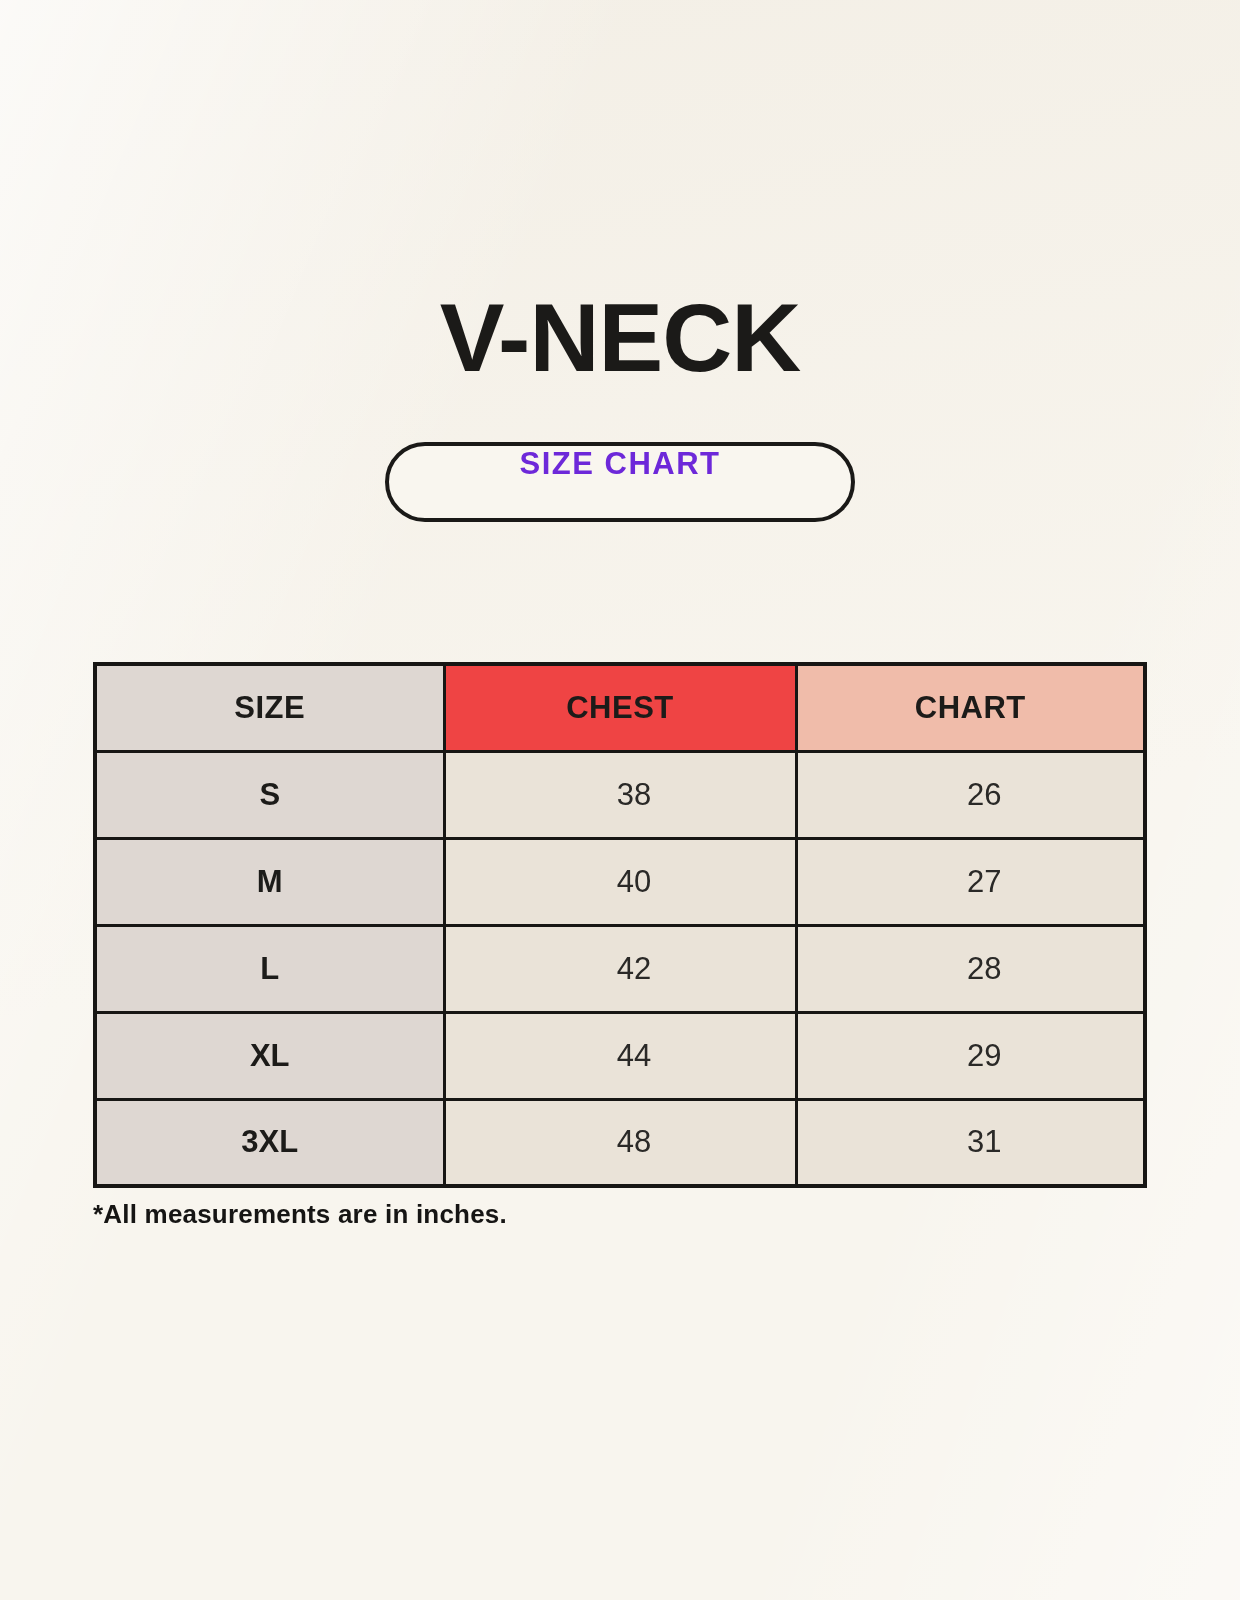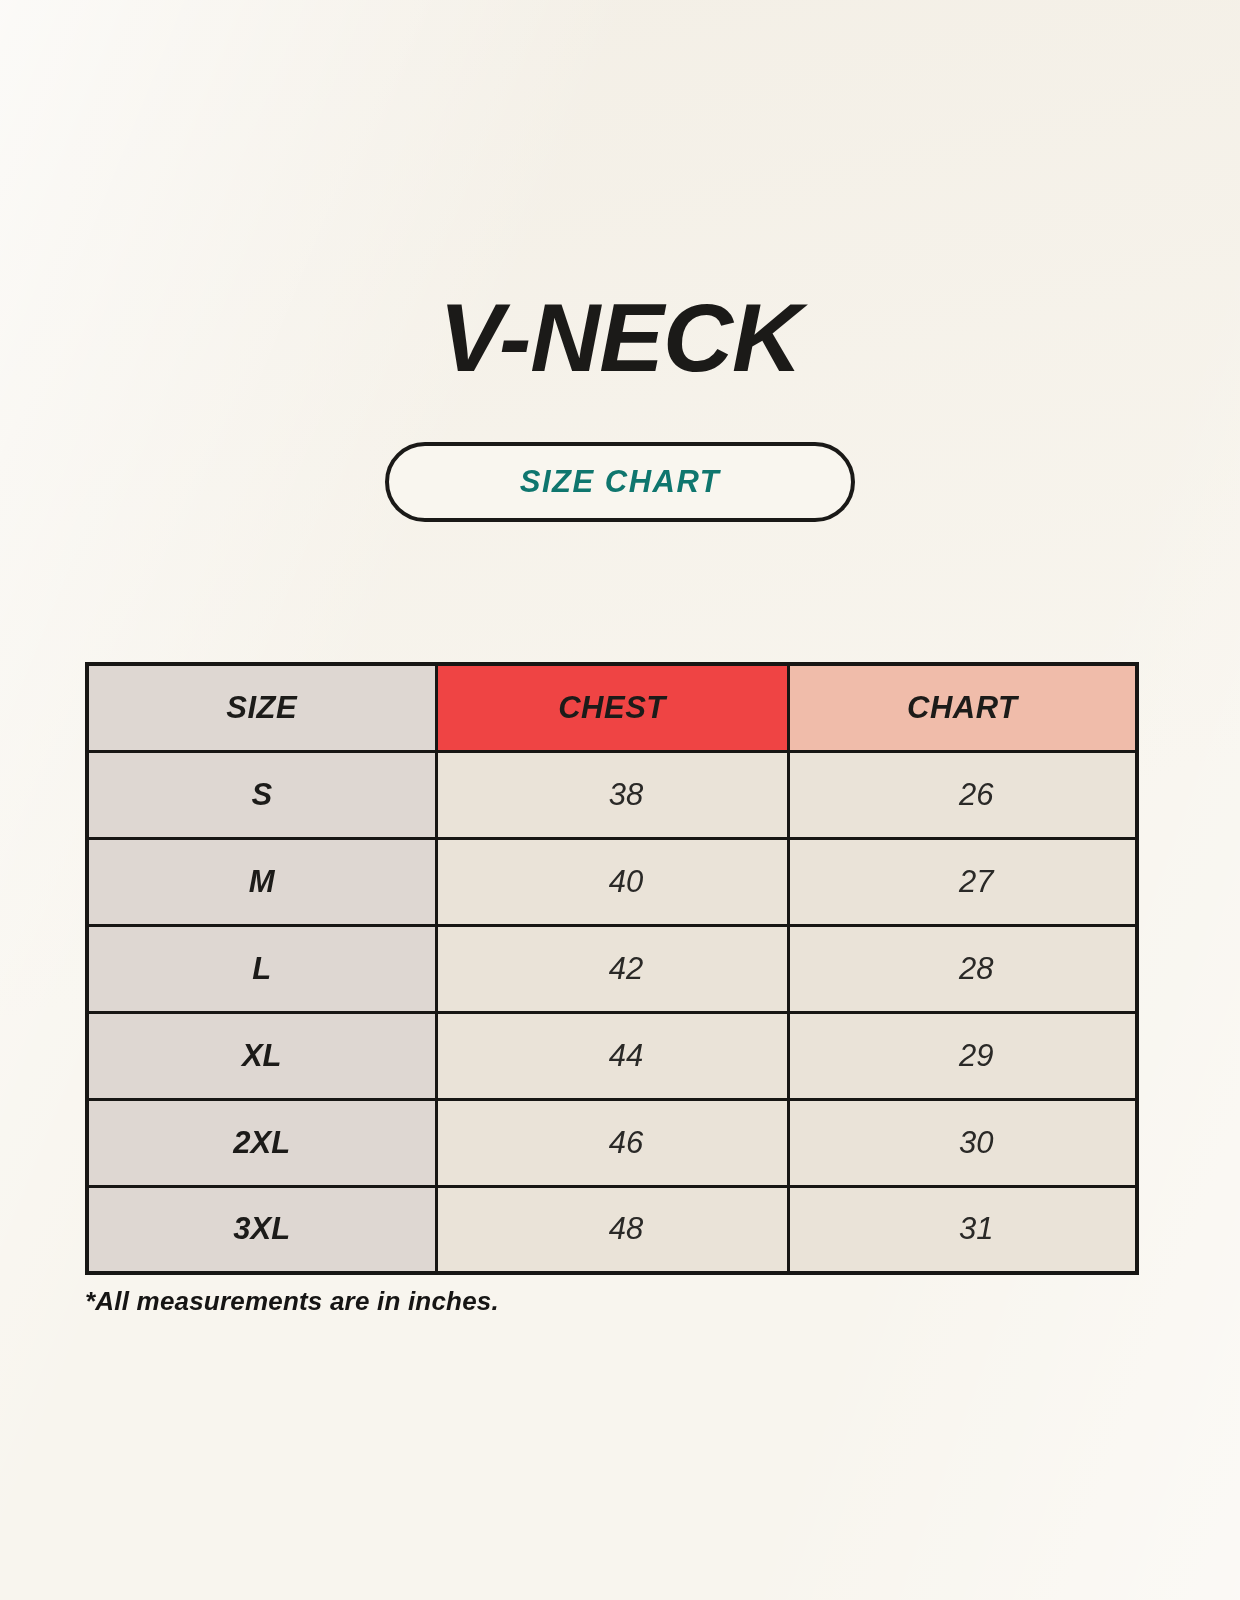--- a/index.html
+++ b/index.html
@@ -17,21 +17,20 @@
     background-image:
       linear-gradient(112deg, rgba(255,255,255,0.70) 0%, rgba(255,255,255,0) 34%),
       linear-gradient(290deg, rgba(255,255,255,0.45) 0%, rgba(255,255,255,0) 28%),
       linear-gradient(168deg, rgba(234,227,214,0.30) 8%, rgba(255,255,255,0) 55%);
   }
 
   .page {
     position: relative;
     width: 1240px;
     height: 1600px;
-    font-style: italic;
   }
 
   
   .title {
     padding-top: 292px;
     text-align: center;
     font-weight: 700;
     font-size: 97px;
     line-height: 0.95;
     letter-spacing: -1px;
@@ -46,32 +45,31 @@
     display: flex;
     justify-content: center;
   }
   .badge {
     width: 470px;
     height: 80px;
     border: 4px solid #1a1917;
     border-radius: 999px;
     background: #f9f6ef;
     display: flex;
-    align-items: center;
     justify-content: center;
     font-weight: 700;
     font-size: 31px;
     letter-spacing: 1.5px;
-    color: #0f766e;
+    color: #6d28d9;
   }
 
   
   .table-wrap {
     position: absolute;
-    left: 85px;
+    left: 93px;
     top: 662px;
     width: 1050px;
   }
   table {
     width: 1050px;
     border-collapse: collapse;
     table-layout: fixed;
   }
   th, td {
     border: 3px solid #171614;
@@ -139,25 +137,20 @@
           <td class="row-label">L</td>
           <td class="val">42</td>
           <td class="val">28</td>
         </tr>
         <tr>
           <td class="row-label">XL</td>
           <td class="val">44</td>
           <td class="val">29</td>
         </tr>
         <tr>
-          <td class="row-label">2XL</td>
-          <td class="val">46</td>
-          <td class="val">30</td>
-        </tr>
-        <tr>
           <td class="row-label">3XL</td>
           <td class="val">48</td>
           <td class="val">31</td>
         </tr>
       </tbody>
     </table>
 
     <div class="footnote">*All measurements are in inches.</div>
   </div>
 

